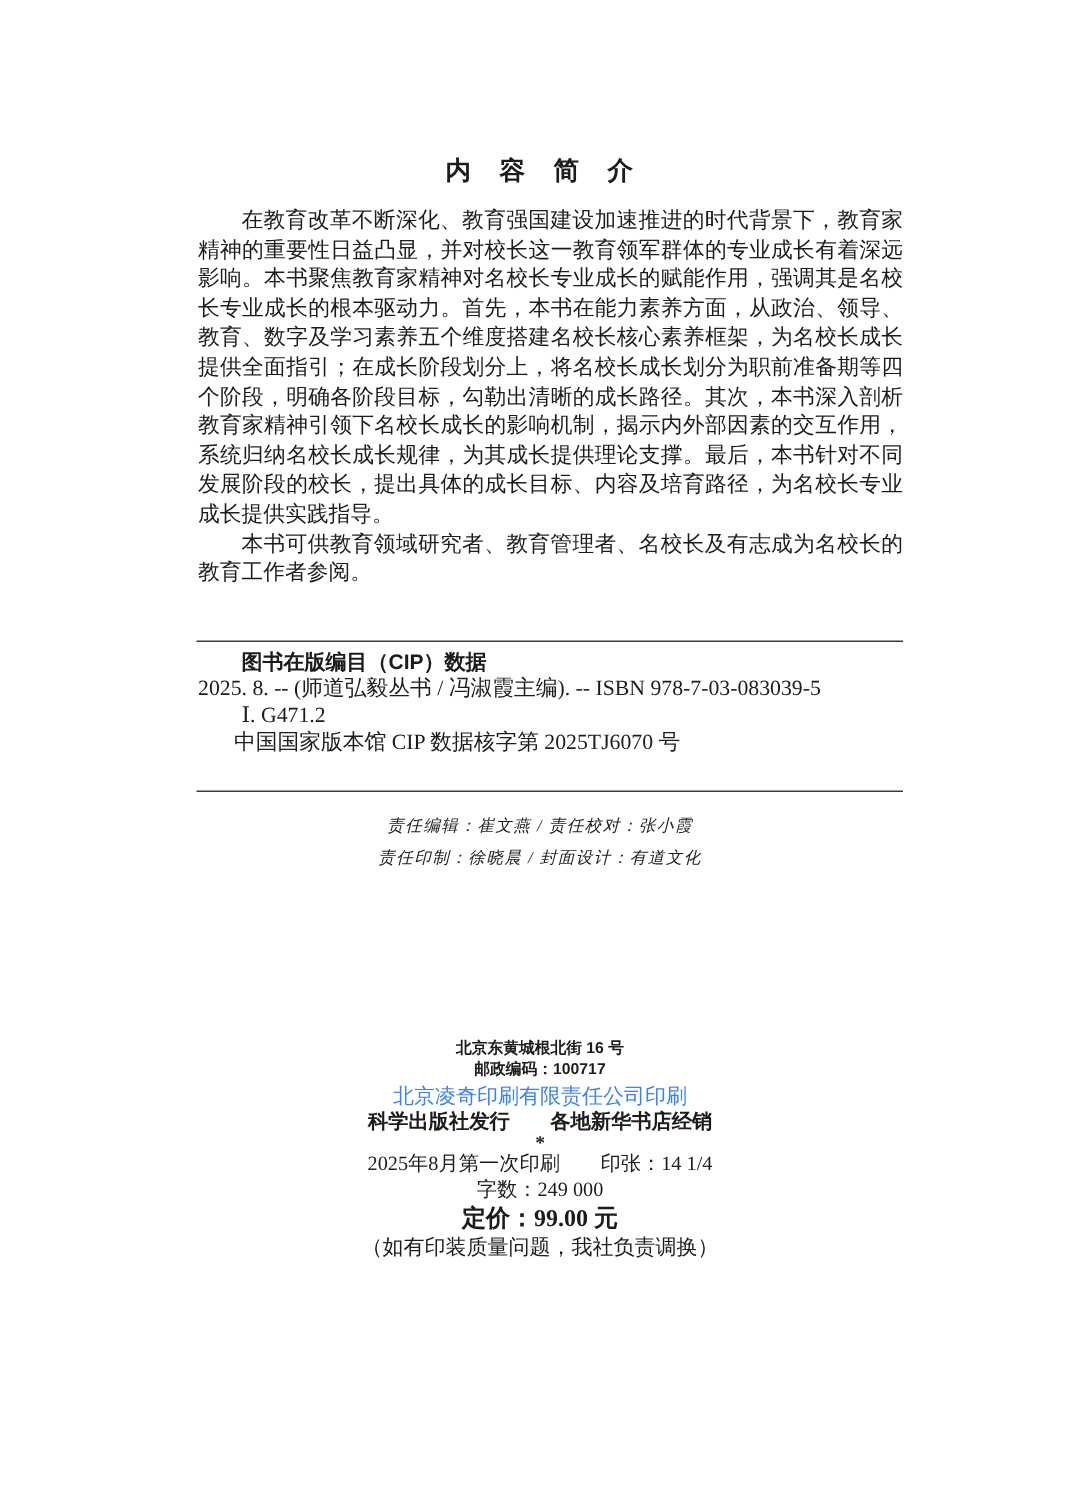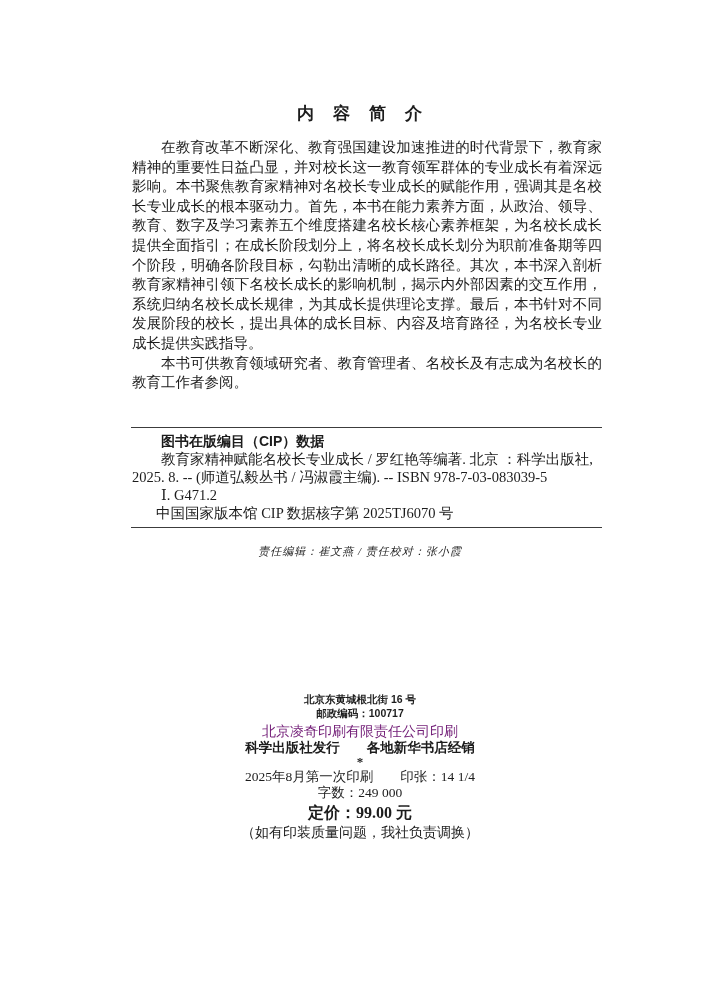--- a/index.html
+++ b/index.html
@@ -100,21 +100,21 @@
   .pub-suffix { font-size: 15px; letter-spacing: 1px; }
   .addr {
     font-family: "Liberation Sans", "DejaVu Sans", sans-serif;
     font-size: 10.5px;
     font-weight: bold;
     line-height: 13.5px;
   }
   .addr.first { margin-top: 3px; }
   .printer {
     font-size: 14px;
-    color: #701a75;
+    color: #3b82f6;
     line-height: 17px;
     margin-top: 3px;
   }
   .distribution {
     font-size: 13.5px;
     font-weight: bold;
     line-height: 16px;
   }
   .asterisk {
     font-size: 13px;
@@ -144,28 +144,28 @@
 
   <h1 class="title">内　容　简　介</h1>
 
   <div class="intro">
     <p>在教育改革不断深化、教育强国建设加速推进的时代背景下，教育家精神的重要性日益凸显，并对校长这一教育领军群体的专业成长有着深远影响。本书聚焦教育家精神对名校长专业成长的赋能作用，强调其是名校长专业成长的根本驱动力。首先，本书在能力素养方面，从政治、领导、教育、数字及学习素养五个维度搭建名校长核心素养框架，为名校长成长提供全面指引；在成长阶段划分上，将名校长成长划分为职前准备期等四个阶段，明确各阶段目标，勾勒出清晰的成长路径。其次，本书深入剖析教育家精神引领下名校长成长的影响机制，揭示内外部因素的交互作用，系统归纳名校长成长规律，为其成长提供理论支撑。最后，本书针对不同发展阶段的校长，提出具体的成长目标、内容及培育路径，为名校长专业成长提供实践指导。</p>
     <p>本书可供教育领域研究者、教育管理者、名校长及有志成为名校长的教育工作者参阅。</p>
   </div>
 
   <div class="cip-box">
     <div class="cip-heading">图书在版编目（CIP）数据</div>
-    <div class="cip-line indent-30">教育家精神赋能名校长专业成长 / 罗红艳等编著. 北京 ：科学出版社,</div>
     <div class="cip-line indent-0">2025. 8. -- (师道弘毅丛书 / 冯淑霞主编). -- ISBN 978-7-03-083039-5</div>
     <div class="cip-line indent-30">Ⅰ. G471.2</div>
     <div class="cip-line indent-25">中国国家版本馆 CIP 数据核字第 2025TJ6070 号</div>
   </div>
 
   <div class="credits">
     <div>责任编辑：崔文燕 / 责任校对：张小霞</div>
+    <div>责任印制：徐晓晨 / 封面设计：有道文化</div>
   </div>
 
   <div class="colophon">
     <div class="addr first">北京东黄城根北街 16 号</div>
     <div class="addr">邮政编码：100717</div>
     <div class="printer">北京凌奇印刷有限责任公司印刷</div>
     <div class="distribution">科学出版社发行　　各地新华书店经销</div>
     <div class="asterisk">*</div>
     <div>
       <div class="edition-block">

